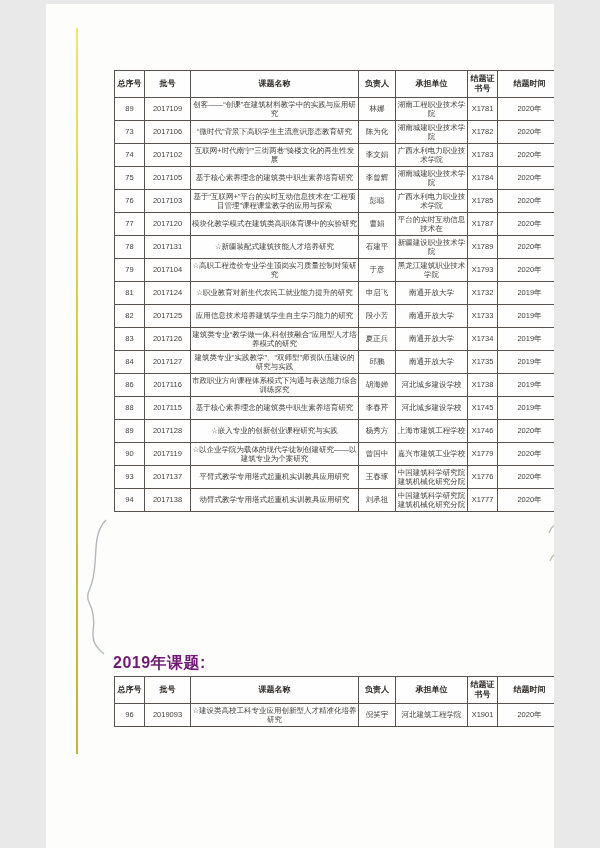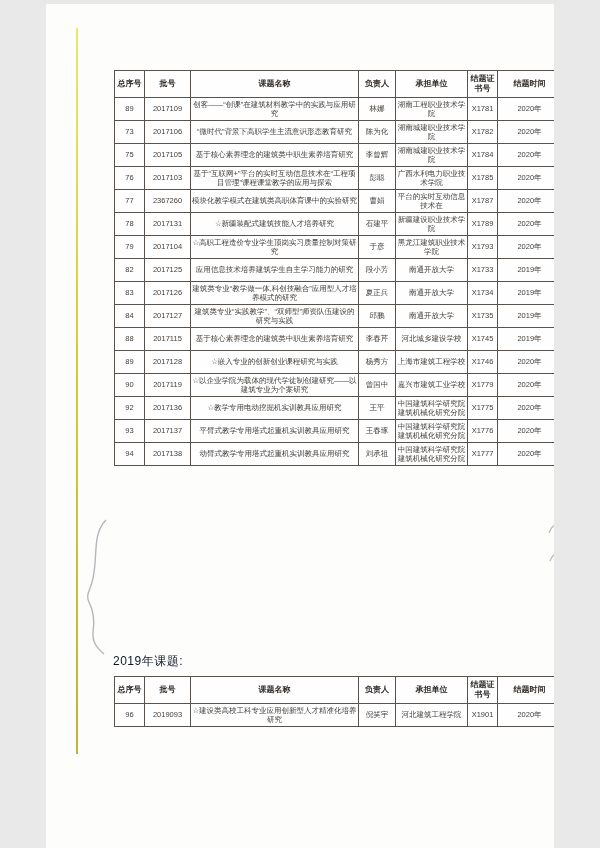--- a/index.html
+++ b/index.html
@@ -29,21 +29,21 @@
     font-size:8px;font-weight:bold;color:#2e2a27;
     padding:3px 1px;height:18px;line-height:10px;
   }
   table.doc td{
     font-size:7.5px;line-height:9.5px;padding:1px 1px;height:20px;
     color:#45413d;
   }
   td.c-title{padding:1px 2px;}
   .section-heading{
     position:absolute;left:67px;top:649px;
-    font-size:12px;font-weight:normal;color:#0f172a;
+    font-size:16px;font-weight:bold;color:#701a75;
     letter-spacing:.5px;
   }
   .checkmark{
     position:absolute;font-size:15px;color:#98a0a6;opacity:.85;
     transform:rotate(-8deg);font-weight:bold;
   }
   .pencil{position:absolute;pointer-events:none;}
   svg.sq{overflow:visible;}
 </style>
 </head>
@@ -91,20 +91,30 @@
           <td class="c-no">73</td>
           <td class="c-batch">2017106</td>
           <td class="c-title">“微时代”背景下高职学生主流意识形态教育研究</td>
           <td class="c-leader">陈为化</td>
           <td class="c-unit">湖南城建职业技术学院</td>
           <td class="c-cert">X1782</td>
           <td class="c-time">2020年</td>
           <td class="c-group">高职</td>
         </tr>
         <tr>
+          <td class="c-no">74</td>
+          <td class="c-batch">2017102</td>
+          <td class="c-title">互联网+时代南宁“三街两巷”骑楼文化的再生性发展</td>
+          <td class="c-leader">李文娟</td>
+          <td class="c-unit">广西水利电力职业技术学院</td>
+          <td class="c-cert">X1783</td>
+          <td class="c-time">2020年</td>
+          <td class="c-group">高职</td>
+        </tr>
+        <tr>
           <td class="c-no">75</td>
           <td class="c-batch">2017105</td>
           <td class="c-title">基于核心素养理念的建筑类中职生素养培育研究</td>
           <td class="c-leader">李曾辉</td>
           <td class="c-unit">湖南城建职业技术学院</td>
           <td class="c-cert">X1784</td>
           <td class="c-time">2020年</td>
           <td class="c-group">高职</td>
         </tr>
         <tr>
@@ -112,21 +122,21 @@
           <td class="c-batch">2017103</td>
           <td class="c-title">基于“互联网+”平台的实时互动信息技术在“工程项目管理”课程课堂教学的应用与探索</td>
           <td class="c-leader">彭聪</td>
           <td class="c-unit">广西水利电力职业技术学院</td>
           <td class="c-cert">X1785</td>
           <td class="c-time">2020年</td>
           <td class="c-group">高职</td>
         </tr>
         <tr>
           <td class="c-no">77</td>
-          <td class="c-batch">2367260</td>
+          <td class="c-batch">2017120</td>
           <td class="c-title">模块化教学模式在建筑类高职体育课中的实验研究</td>
           <td class="c-leader">曹娟</td>
           <td class="c-unit">平台的实时互动信息技术在</td>
           <td class="c-cert">X1787</td>
           <td class="c-time">2020年</td>
           <td class="c-group">高职</td>
         </tr>
         <tr>
           <td class="c-no">78</td>
           <td class="c-batch">2017131</td>
@@ -141,20 +151,30 @@
           <td class="c-no">79</td>
           <td class="c-batch">2017104</td>
           <td class="c-title">☆高职工程造价专业学生顶岗实习质量控制对策研究</td>
           <td class="c-leader">于彦</td>
           <td class="c-unit">黑龙江建筑职业技术学院</td>
           <td class="c-cert">X1793</td>
           <td class="c-time">2020年</td>
           <td class="c-group">高职</td>
         </tr>
         <tr>
+          <td class="c-no">81</td>
+          <td class="c-batch">2017124</td>
+          <td class="c-title">☆职业教育对新生代农民工就业能力提升的研究</td>
+          <td class="c-leader">申启飞</td>
+          <td class="c-unit">南通开放大学</td>
+          <td class="c-cert">X1732</td>
+          <td class="c-time">2019年</td>
+          <td class="c-group">中职</td>
+        </tr>
+        <tr>
           <td class="c-no">82</td>
           <td class="c-batch">2017125</td>
           <td class="c-title">应用信息技术培养建筑学生自主学习能力的研究</td>
           <td class="c-leader">段小芳</td>
           <td class="c-unit">南通开放大学</td>
           <td class="c-cert">X1733</td>
           <td class="c-time">2019年</td>
           <td class="c-group">中职</td>
         </tr>
         <tr>
@@ -171,20 +191,30 @@
           <td class="c-no">84</td>
           <td class="c-batch">2017127</td>
           <td class="c-title">建筑类专业“实践教学”、“双师型”师资队伍建设的研究与实践</td>
           <td class="c-leader">邱鹏</td>
           <td class="c-unit">南通开放大学</td>
           <td class="c-cert">X1735</td>
           <td class="c-time">2019年</td>
           <td class="c-group">中职</td>
         </tr>
         <tr>
+          <td class="c-no">86</td>
+          <td class="c-batch">2017116</td>
+          <td class="c-title">市政职业方向课程体系模式下沟通与表达能力综合训练探究</td>
+          <td class="c-leader">胡海婵</td>
+          <td class="c-unit">河北城乡建设学校</td>
+          <td class="c-cert">X1738</td>
+          <td class="c-time">2019年</td>
+          <td class="c-group">中职</td>
+        </tr>
+        <tr>
           <td class="c-no">88</td>
           <td class="c-batch">2017115</td>
           <td class="c-title">基于核心素养理念的建筑类中职生素养培育研究</td>
           <td class="c-leader">李春芹</td>
           <td class="c-unit">河北城乡建设学校</td>
           <td class="c-cert">X1745</td>
           <td class="c-time">2019年</td>
           <td class="c-group">中职</td>
         </tr>
         <tr>
@@ -199,30 +229,20 @@
         </tr>
         <tr>
           <td class="c-no">90</td>
           <td class="c-batch">2017119</td>
           <td class="c-title">☆以企业学院为载体的现代学徒制创建研究——以建筑专业为个案研究</td>
           <td class="c-leader">曾国中</td>
           <td class="c-unit">嘉兴市建筑工业学校</td>
           <td class="c-cert">X1779</td>
           <td class="c-time">2020年</td>
           <td class="c-group">中职</td>
-        </tr>
-        <tr>
-          <td class="c-no">92</td>
-          <td class="c-batch">2017136</td>
-          <td class="c-title">☆教学专用电动挖掘机实训教具应用研究</td>
-          <td class="c-leader">王平</td>
-          <td class="c-unit">中国建筑科学研究院建筑机械化研究分院</td>
-          <td class="c-cert">X1775</td>
-          <td class="c-time">2020年</td>
-          <td class="c-group">企事业</td>
         </tr>
         <tr>
           <td class="c-no">93</td>
           <td class="c-batch">2017137</td>
           <td class="c-title">平臂式教学专用塔式起重机实训教具应用研究</td>
           <td class="c-leader">王春琢</td>
           <td class="c-unit">中国建筑科学研究院建筑机械化研究分院</td>
           <td class="c-cert">X1776</td>
           <td class="c-time">2020年</td>
           <td class="c-group">企事业</td>

